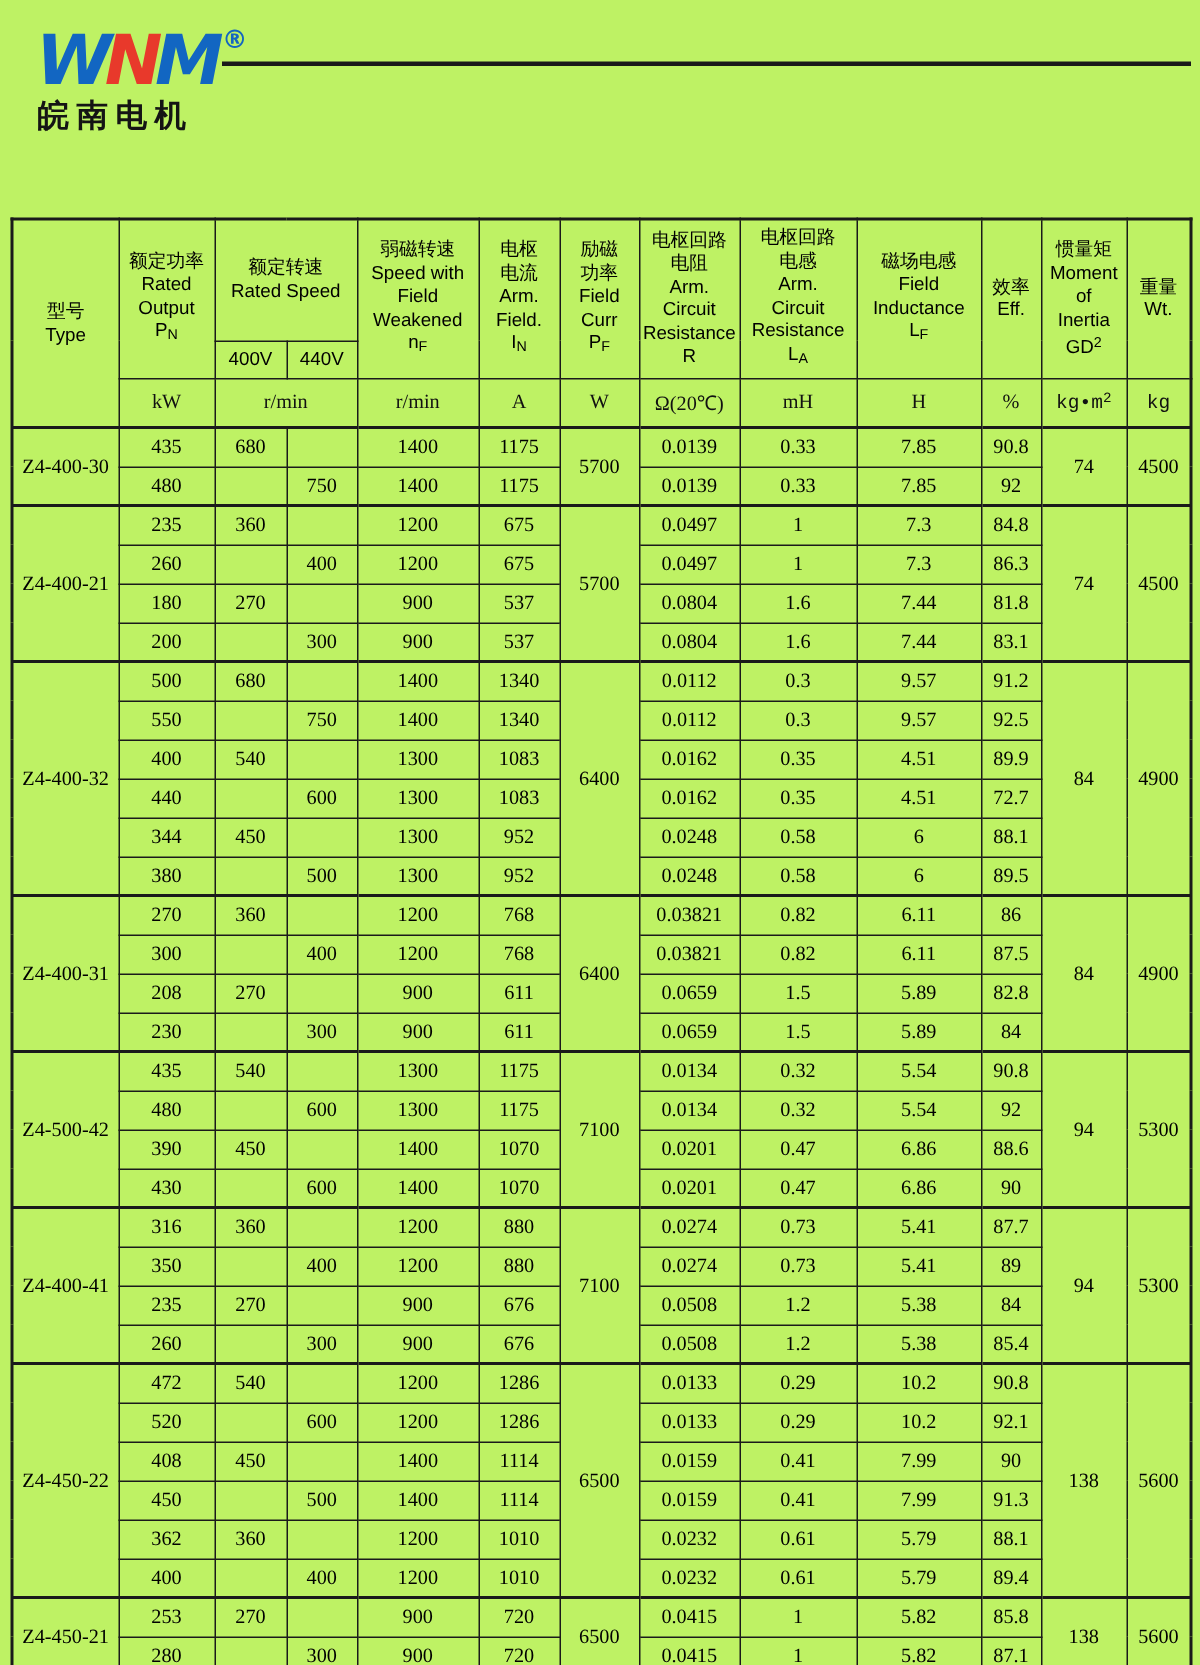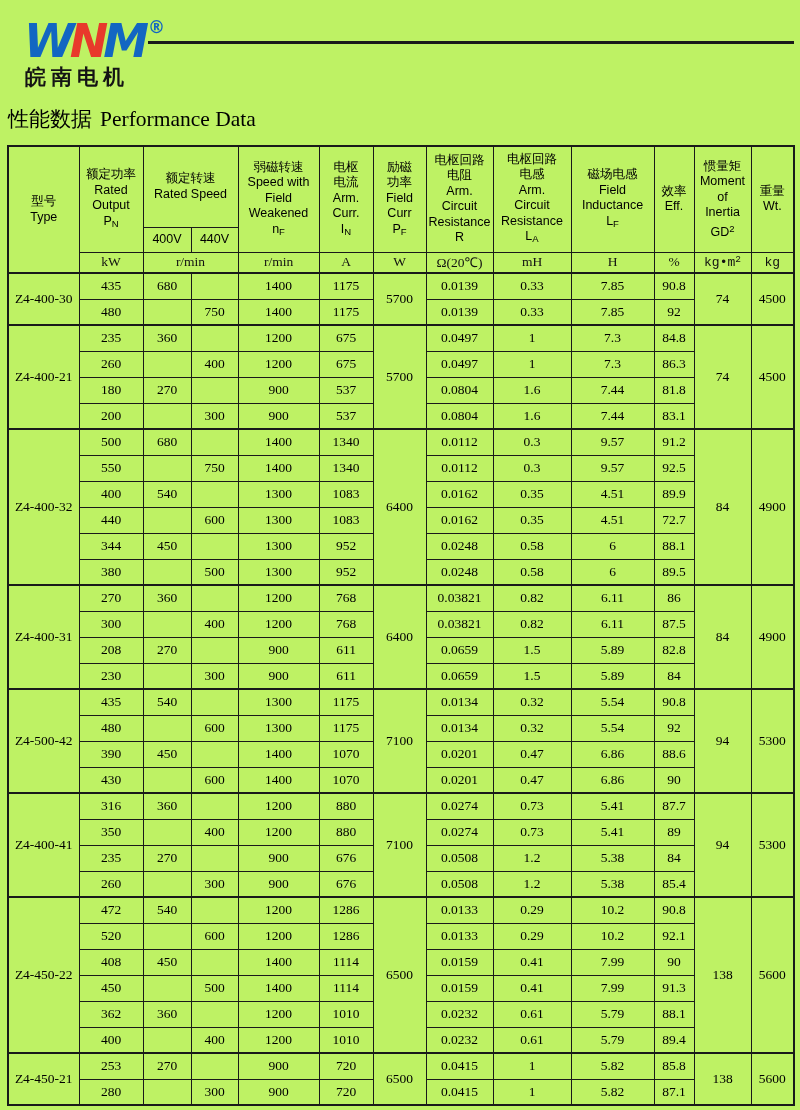--- a/index.html
+++ b/index.html
@@ -25,21 +25,21 @@
   .title-en{font-family:"Liberation Serif",serif;font-size:21.5px;color:#000;}
 
   
   #spec-table{position:absolute;left:7px;top:145px;width:786px;
         border-collapse:collapse;table-layout:fixed;border:2px solid #1a1a1a;}
   #spec-table th,#spec-table td{border:1px solid #1a1a1a;text-align:center;
         vertical-align:middle;padding:0;overflow:hidden;}
   #spec-table .gt{border-top:2px solid #1a1a1a;}           
   .h-main{height:81px;}
   .h-volt{height:25px;}
-  .h-units{height:21px;}
+  .h-units{height:33px;}
   #spec-table tbody tr{height:26px;}
   #spec-table thead th{font-family:"Liberation Sans","DejaVu Sans",sans-serif;
         font-weight:normal;font-size:12.5px;line-height:15.5px;color:#000;}
   .h-volt th{font-family:"Liberation Serif",serif;font-size:13.5px;margin-top:14px;}
   .h-units td{font-family:"Liberation Serif",serif;font-size:13.5px;}
   .h-units td:nth-last-child(-n+2){font-family:Liberation Mono, monospace;font-size:13px;}
   #spec-table tbody td{font-family:"Liberation Serif",serif;font-size:13.5px;color:#000;}
   #spec-table sub{font-size:9.5px;vertical-align:-2px;}
   #spec-table sup{font-size:9.5px;vertical-align:4px;}
 </style>
@@ -50,24 +50,20 @@
 
   <div>
     <div class="logo-word">
       <span class="l-blue">W</span><span class="l-red">N</span><span class="l-blue">M</span><span class="reg">®</span>
     </div>
     <div class="logo-cn">皖南电机</div>
   </div>
 
   <div class="header-rule"></div>
 
-  <h1 class="page-title">
-    <span class="title-cn">性能数据</span>
-    <span class="title-en">Performance Data</span>
-  </h1>
 
   <table id="spec-table">
     <colgroup>
       <col style="width:71px">
         <col style="width:64px">
         <col style="width:48px">
       <col style="width:47px">
         <col style="width:81px">
         <col style="width:54px">
       <col style="width:53px">
@@ -98,21 +94,21 @@
             <div>弱磁转速</div>
             <div>Speed with</div>
             <div>Field</div>
             <div>Weakened</div>
             <div>n<sub>F</sub></div>
           </th>
           <th rowspan="2">
             <div>电枢</div>
             <div>电流</div>
             <div>Arm.</div>
-            <div>Curr.</div>
+            <div>Field.</div>
             <div>I<sub>N</sub></div>
           </th>
           <th rowspan="2">
             <div>励磁</div>
             <div>功率</div>
             <div>Field</div>
             <div>Curr</div>
             <div>P<sub>F</sub></div>
           </th>
           <th rowspan="2">

